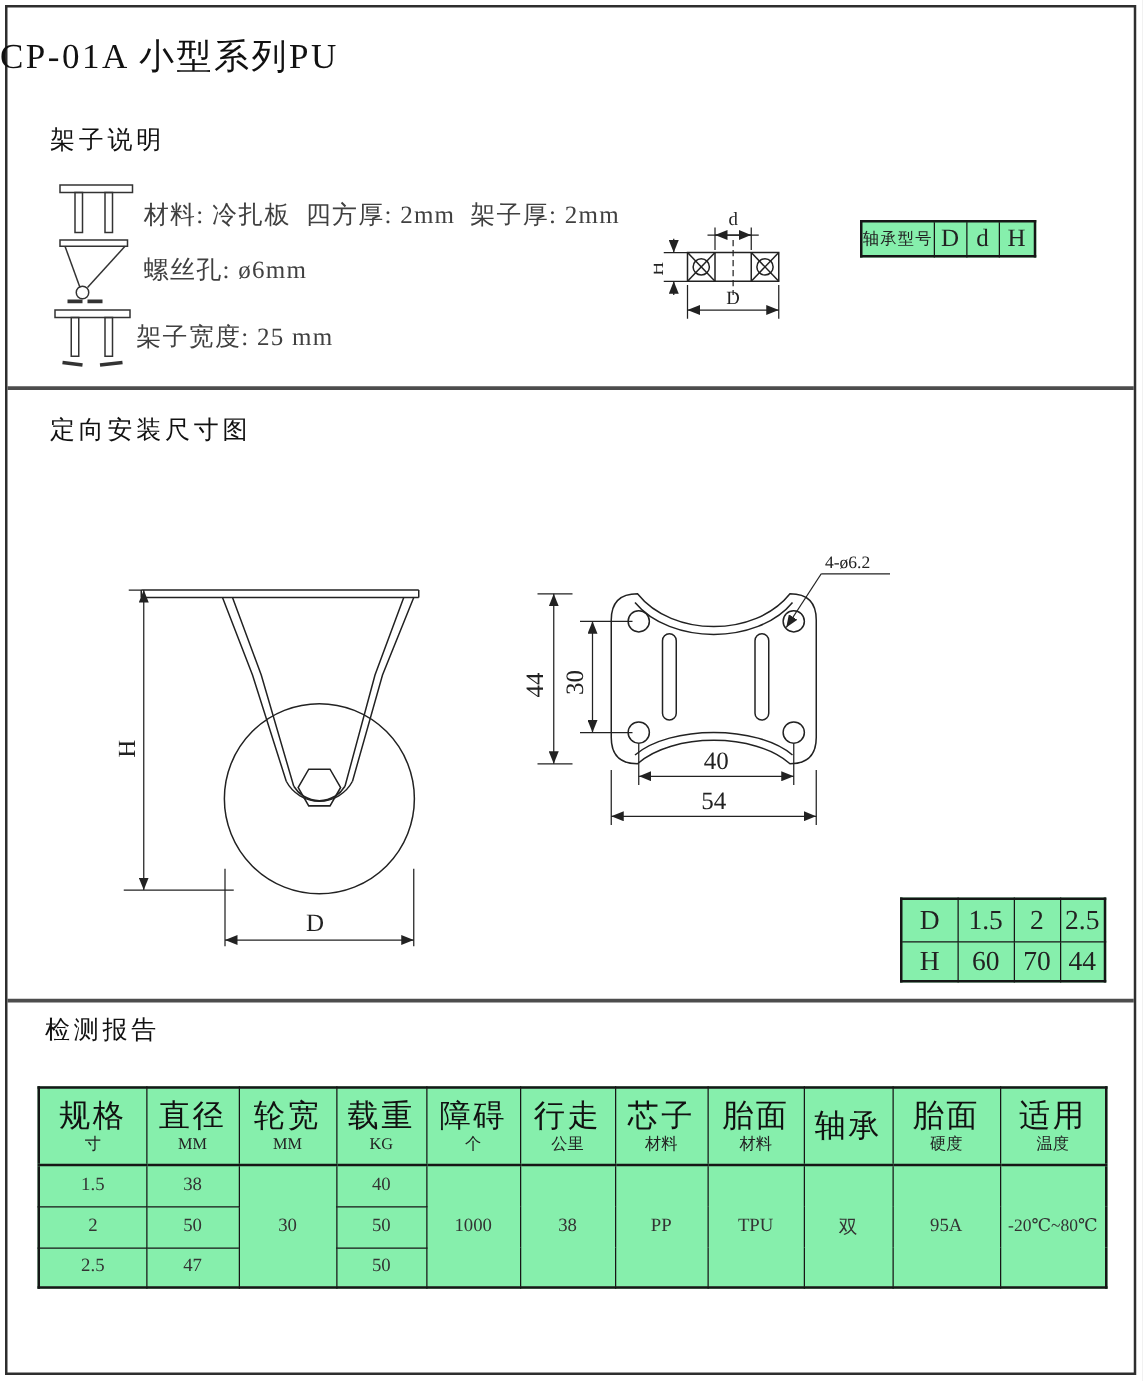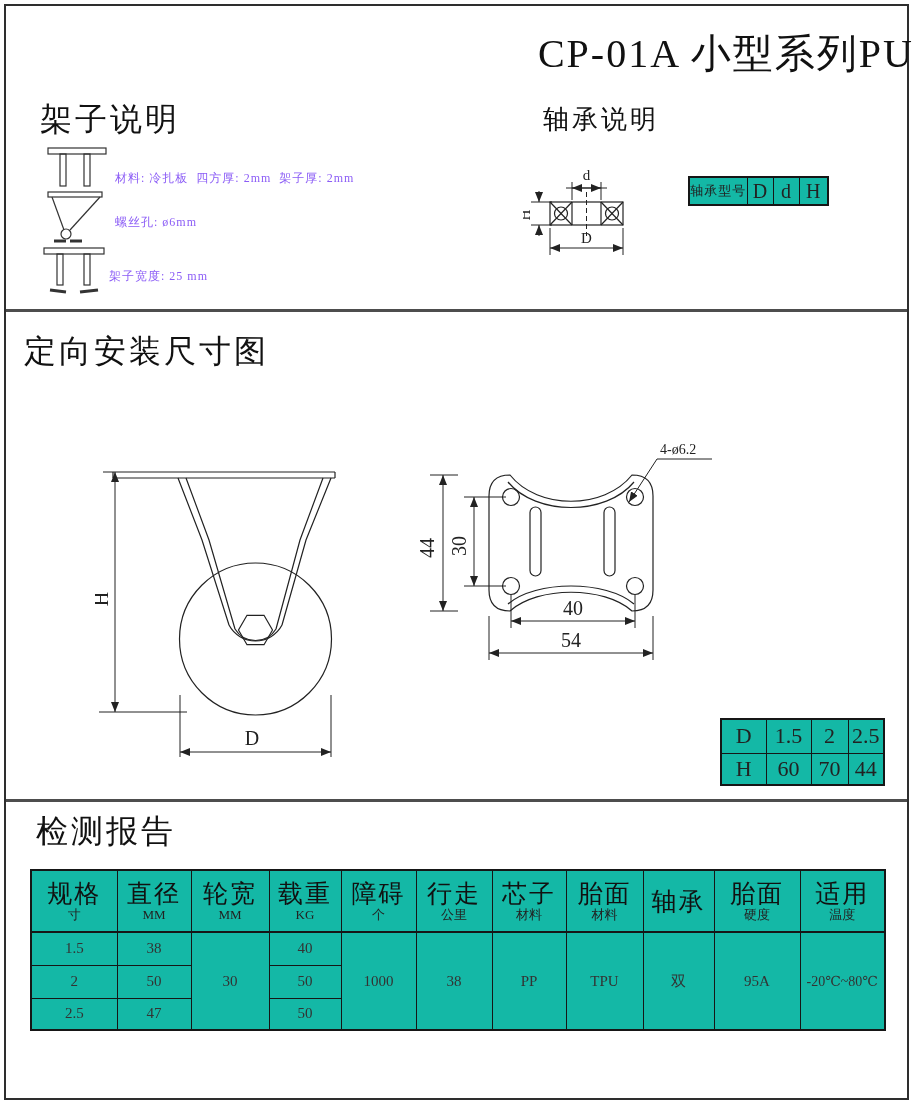--- a/index.html
+++ b/index.html
@@ -1,26 +1,26 @@
 <!DOCTYPE html>
 <html><head>
 <meta charset="utf-8">
 <style>
   html,body{margin:0;padding:0;background:#e8e8e8;}
   .page{position:relative;width:914px;height:1105px;background:#ffffff;margin:0 auto;
         font-family:"Liberation Serif","DejaVu Serif",serif;color:#1a1a1a;overflow:hidden;}
   .frame{position:absolute;left:4px;top:4px;right:5px;bottom:5px;border:2px solid #2e2e2e;pointer-events:none;}
   .abs{position:absolute;}
-  .page-title{position:absolute;left:0;top:26px;width:100%;text-align:right;
-              font-size:40px;letter-spacing:2px;color:#111;}
-  .heading{position:absolute;font-size:32px;letter-spacing:3px;color:#111;}
-  .item-text{position:absolute;font-size:12px;letter-spacing:1px;color:#8b5cf6;white-space:pre;margin-top:12px;}
+  .page-title{position:absolute;left:0;top:26px;width:100%;text-align:left;
+              font-size:28px;letter-spacing:2px;color:#111;}
+  .heading{position:absolute;font-size:20px;letter-spacing:3px;color:#111;}
+  .item-text{position:absolute;font-size:20px;letter-spacing:1px;color:#404040;white-space:pre;}
   .divider{position:absolute;left:6px;right:7px;height:3px;background:#4d4d4d;}
 
-  table.grid{border-collapse:collapse;table-layout:fixed;background:#14b8a6;}
+  table.grid{border-collapse:collapse;table-layout:fixed;background:#86efac;}
   table.grid td,table.grid th{border:1px solid #161616;text-align:center;vertical-align:middle;
                               padding:0;font-weight:normal;overflow:hidden;}
   table.grid{border:2px solid #161616;}
 
   
   .bearing-table td{font-size:20px;color:#222;}
   .bearing-table .bt-label{font-size:13px;letter-spacing:1px;}
   
   .dh-table td{font-size:22px;color:#222;}
   
@@ -78,21 +78,20 @@
     <g stroke="#333" fill="none" stroke-width="1.2">
       <rect x="2" y="4" width="60" height="6"></rect>
       <rect x="15" y="10" width="6" height="31"></rect>
       <rect x="42" y="10" width="6" height="31"></rect>
       <line x1="8" y1="46" x2="24" y2="48" stroke-width="3"></line>
       <line x1="38" y1="48" x2="56" y2="46" stroke-width="3"></line>
     </g>
   </svg>
   <div class="item-text" style="left:109px;top:256px">架子宽度: 25 mm</div>
 
-  <div class="heading" style="left:543px;top:102px;font-size:26px">轴承说明</div>
 
   <svg class="abs" style="left:523px;top:158px" width="160" height="105" viewBox="0 0 160 105">
     <g stroke="#222" fill="none" stroke-width="1.2">
       <rect x="27" y="44" width="73" height="23"></rect>
       <line x1="49" y1="44" x2="49" y2="67"></line>
       <line x1="78" y1="44" x2="78" y2="67"></line>
       <circle cx="38" cy="55.5" r="6.5"></circle>
       <circle cx="89" cy="55.5" r="6.5"></circle>
       <line x1="27" y1="44" x2="49" y2="67"></line>
         <line x1="27" y1="67" x2="49" y2="44"></line>
@@ -130,21 +129,21 @@
       <td class="bt-label">轴承型号</td>
       <td>D</td>
       <td>d</td>
       <td>H</td>
     </tr>
   </tbody>
     </table>
 
   <div class="divider" style="top:309px"></div>
 
-  <div class="heading" style="left:24px;top:330px">定向安装尺寸图</div>
+  <div class="heading" style="left:40px;top:330px">定向安装尺寸图</div>
 
   <svg class="abs" style="left:95px;top:453px" width="285" height="318" viewBox="0 0 285 318">
     <g stroke="#222" fill="none" stroke-width="1.2">
       <line x1="18" y1="19" x2="240" y2="19"></line>
       <line x1="18" y1="25" x2="240" y2="25"></line>
       <line x1="18" y1="19" x2="18" y2="25"></line>
       <line x1="240" y1="19" x2="240" y2="25"></line>
       <path d="M 83,25 L 107,87 L 134,172"></path>
       <path d="M 91,25 L 114,87 L 140,176"></path>
       <path d="M 236,25 L 211,87 L 187,172"></path>

